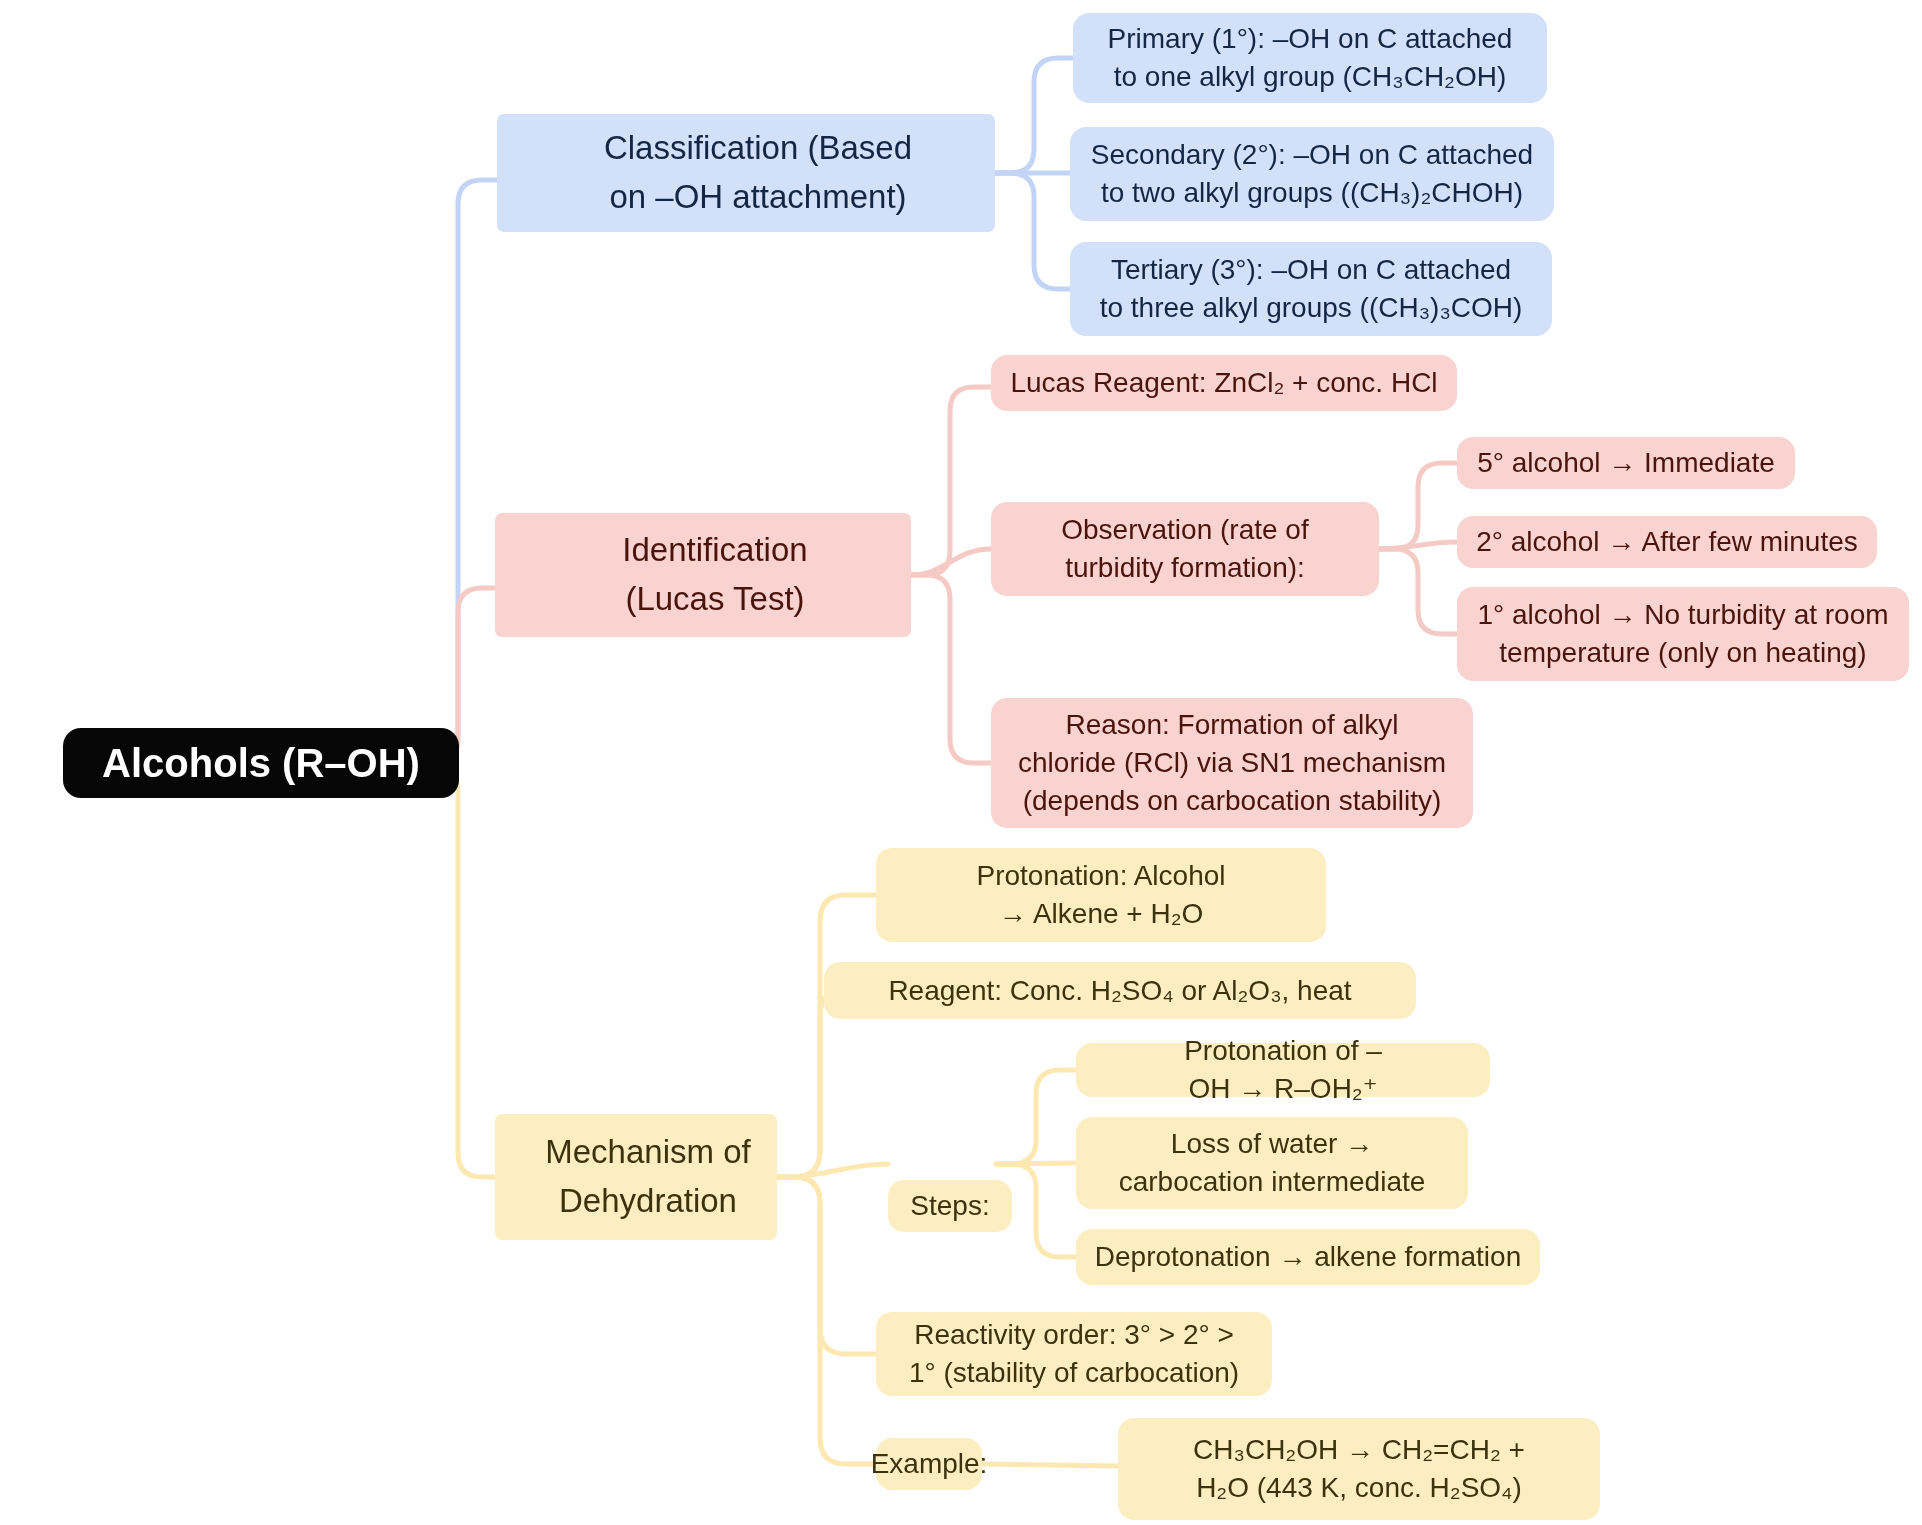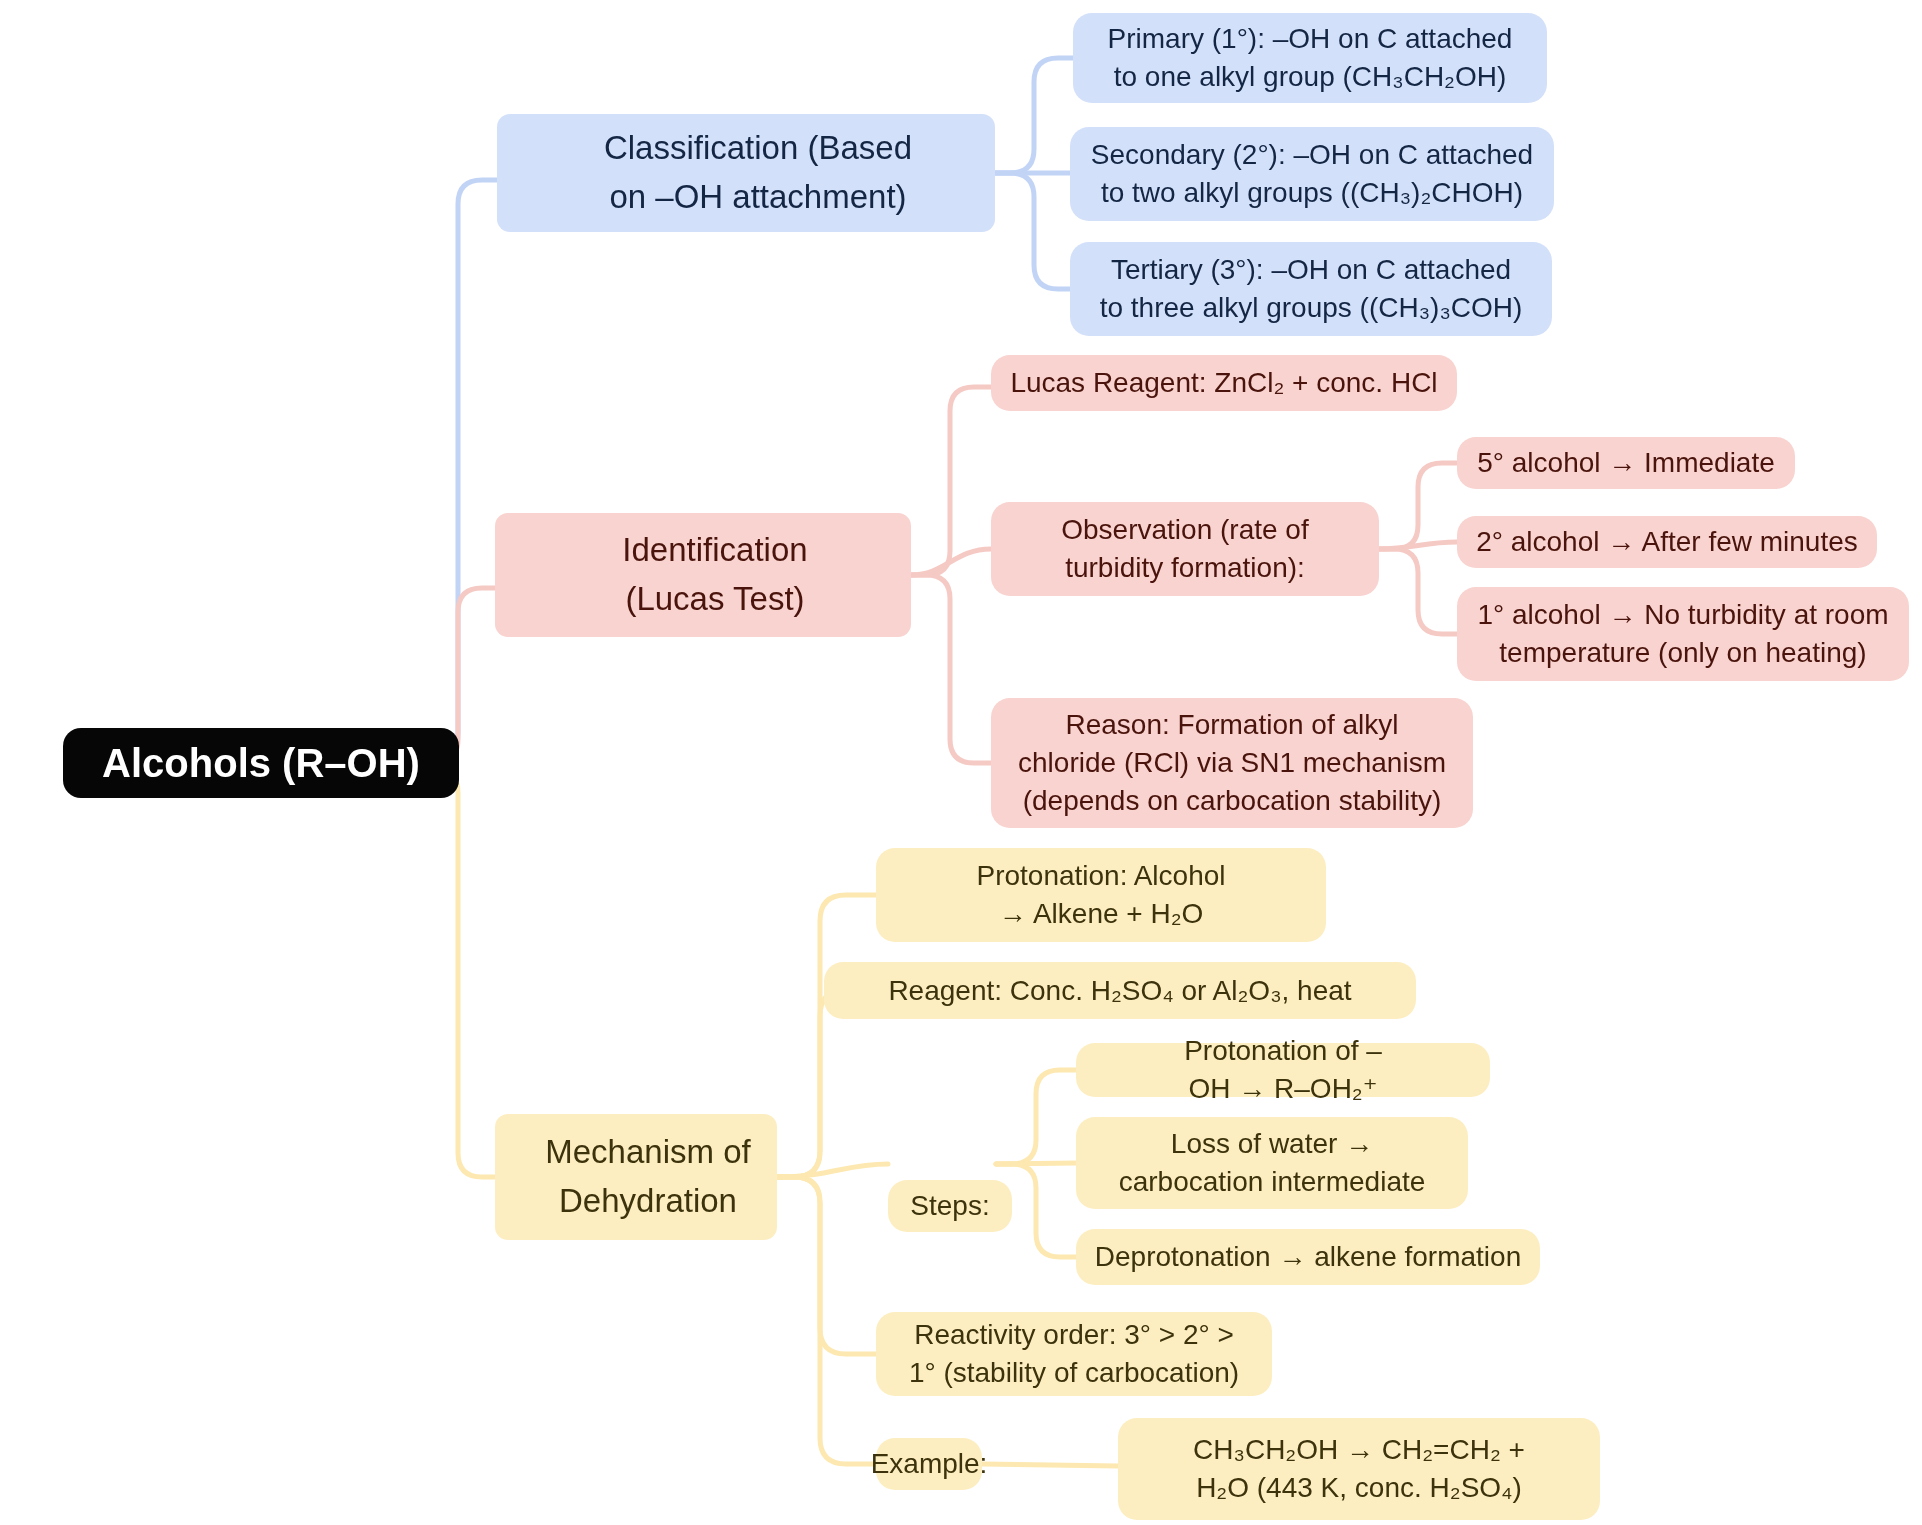--- a/index.html
+++ b/index.html
@@ -20,22 +20,22 @@
     display:flex;align-items:center;justify-content:center;
     text-align:center;border-radius:16px;padding:8px 16px;
     text-wrap:balance;
   }
   .root-node{
     background:#060606;color:#ffffff;
     font-weight:bold;font-size:40px;border-radius:18px;
     text-wrap:nowrap;
     margin-left:46px;
   }
-  .main{font-size:33px;line-height:1.48;border-radius:13px;padding-left:40px;}
-  .child{font-size:28px;line-height:1.35;border-radius:19px;}
+  .main{font-size:33px;line-height:1.48;border-radius:7px;padding-left:40px;}
+  .child{font-size:28px;line-height:1.35;}
   .blue{background:#d3e0fa;color:#132644;}
   .pink{background:#f8d3cf;color:#4a140c;}
   .yellow{background:#fdeec2;color:#3c330c;}
 </style>
 </head>
 <body>
 
 <div class="canvas">
 
   <svg class="links" viewBox="0 0 1922 1525" xmlns="http://www.w3.org/2000/svg">

